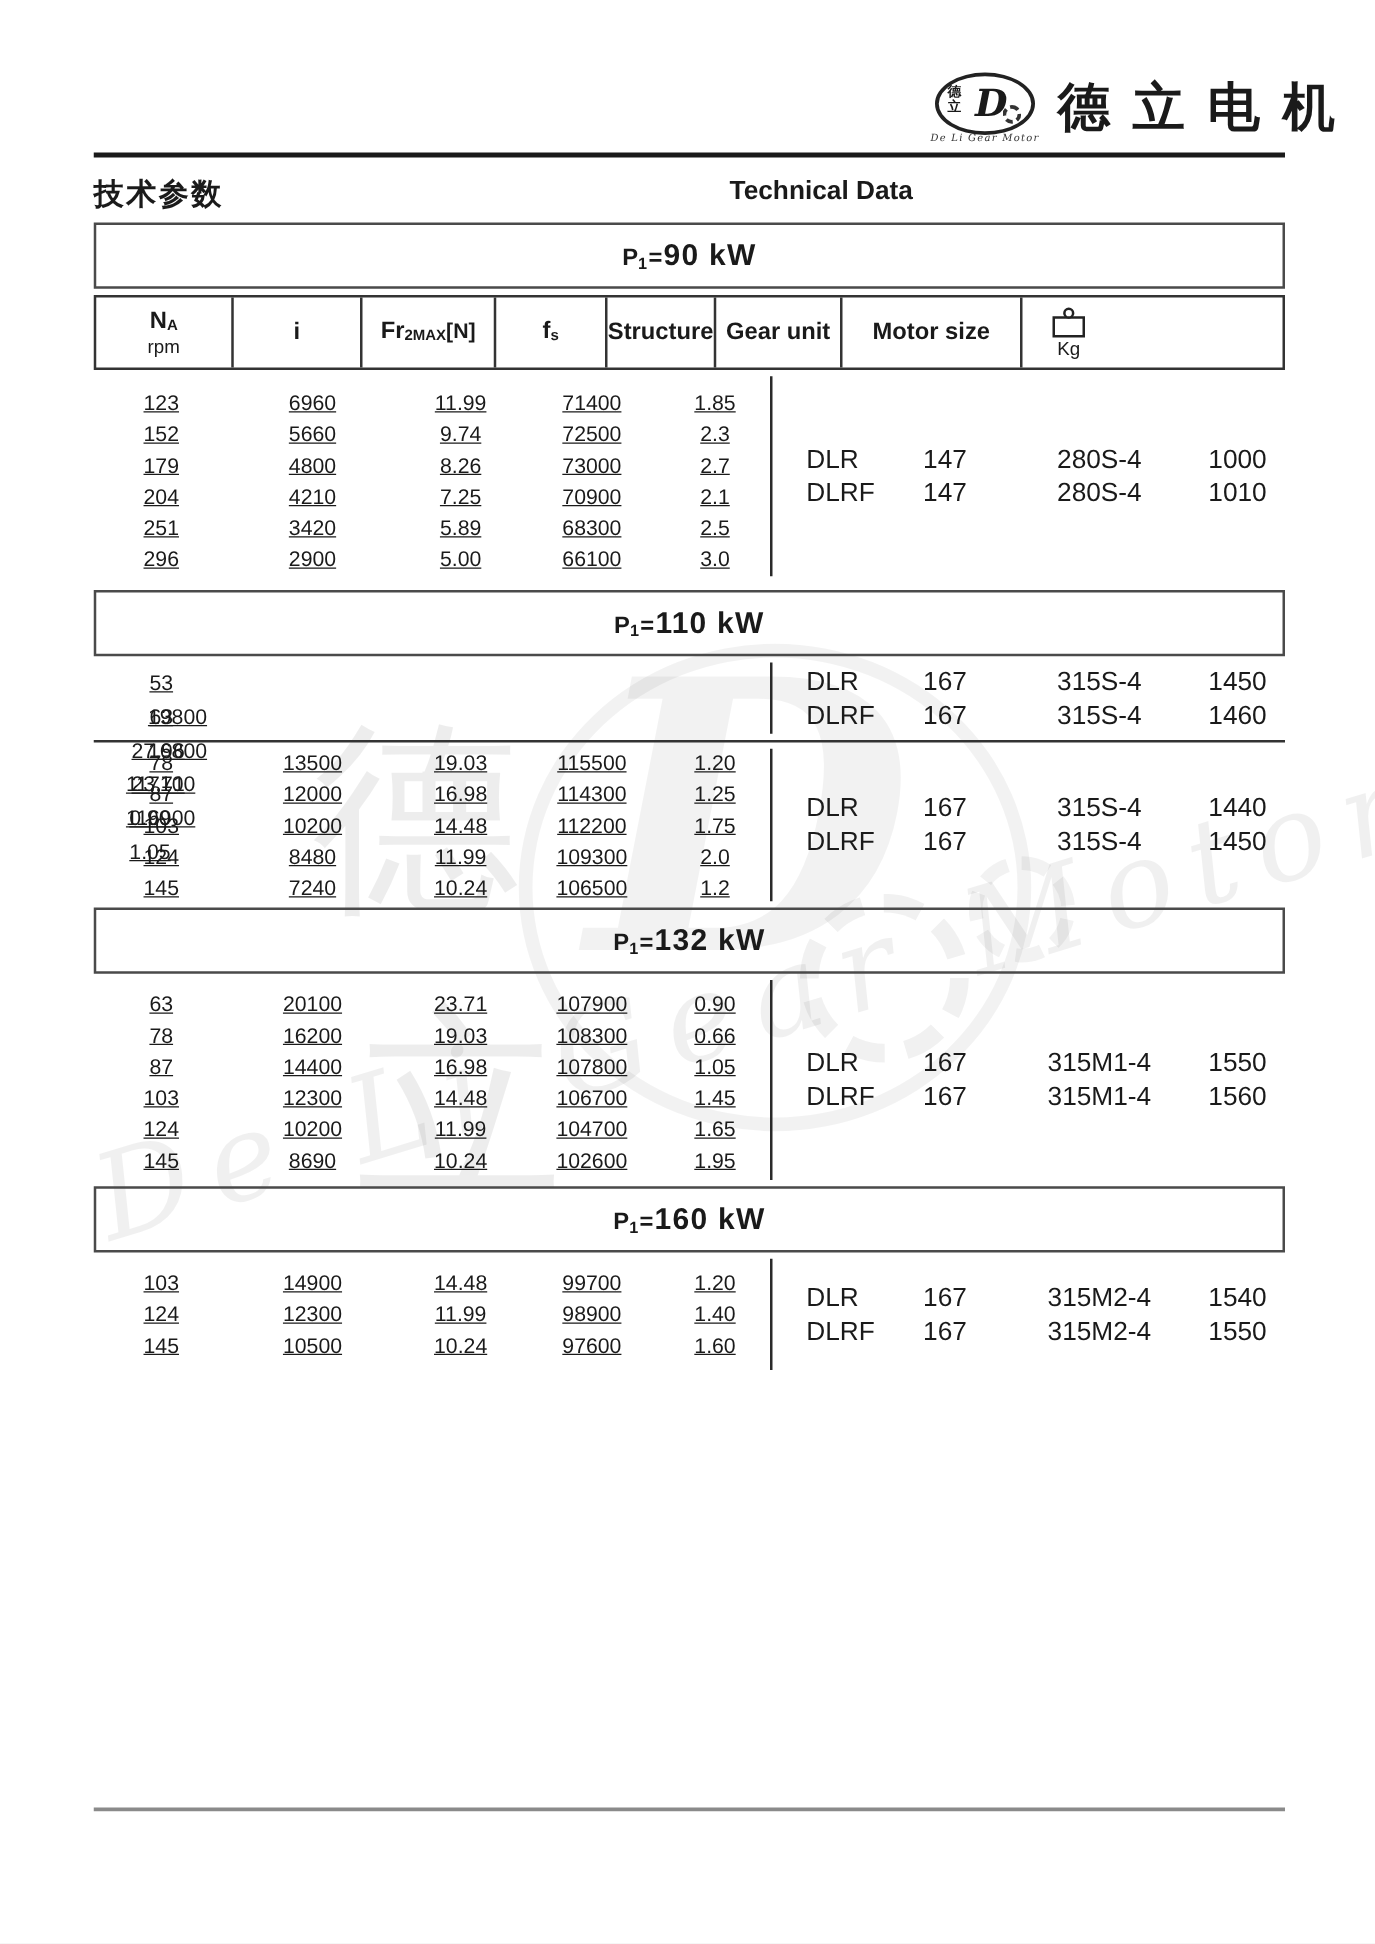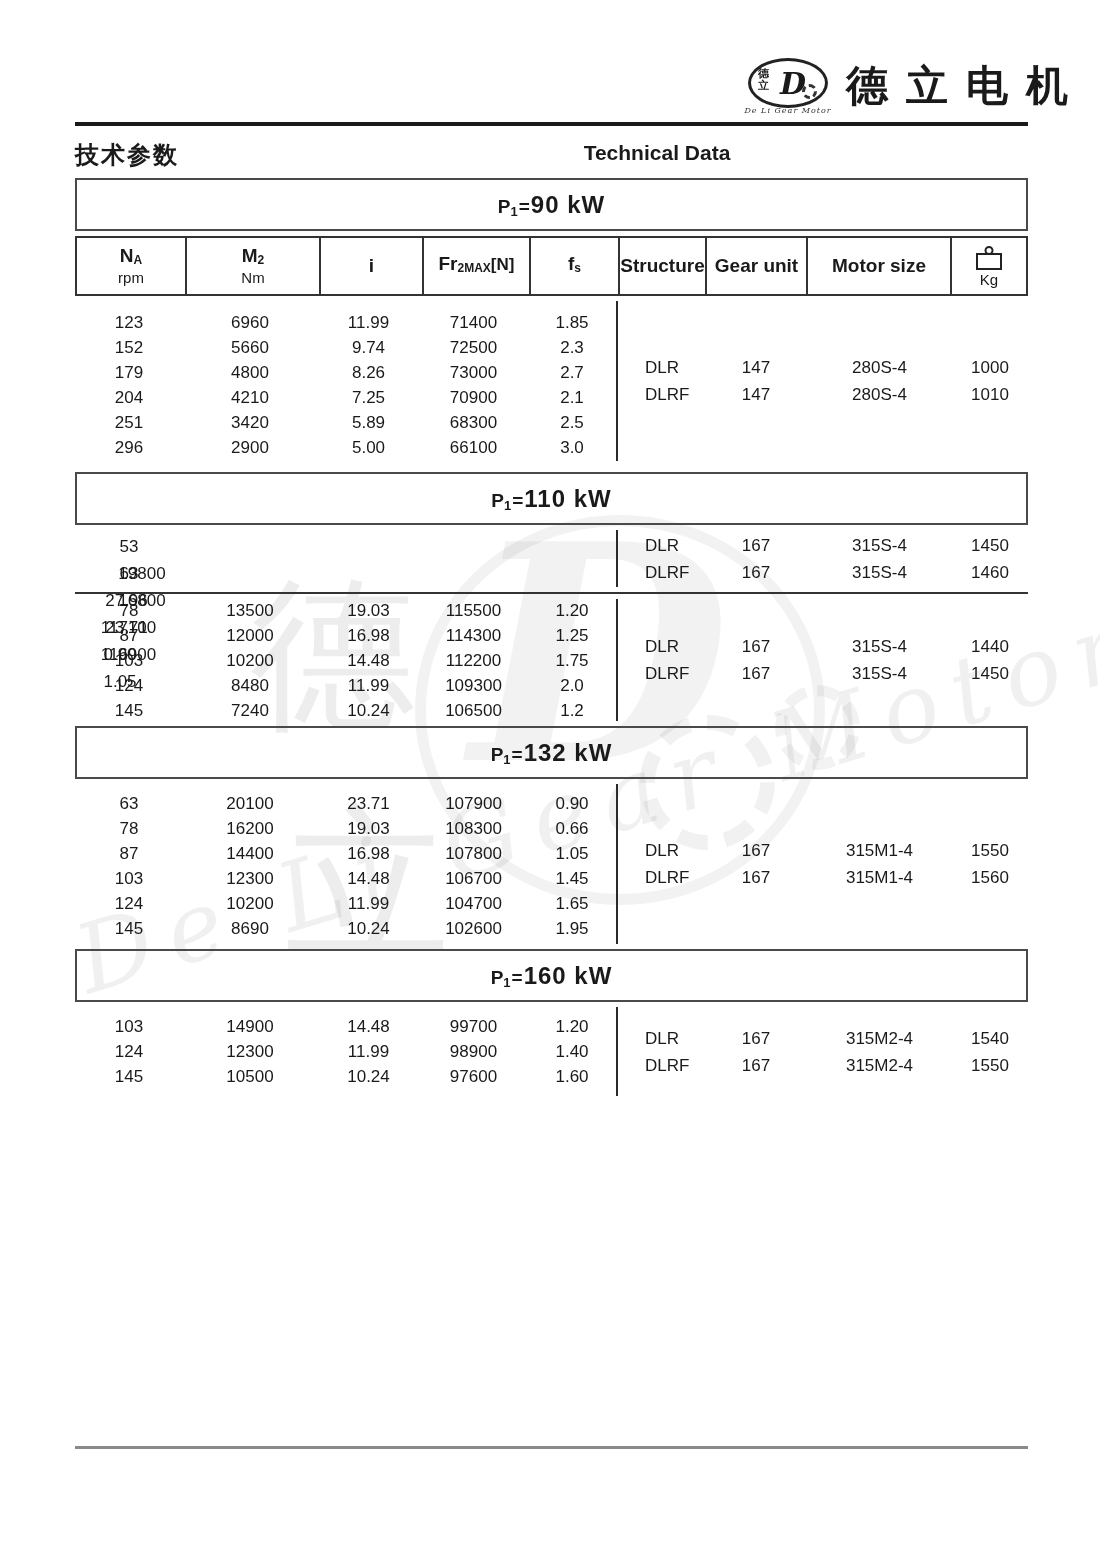--- a/index.html
+++ b/index.html
@@ -45,33 +45,33 @@
   .hcell { border-left:2px solid #333; display:flex; flex-direction:column; align-items:center; justify-content:center; }
   .hcell:first-child { border-left:none; }
   .w0{width:108px}.w1{width:134px}.w2{width:103px}.w3{width:107px}.w4{width:89px}.w5{width:87px}.w6{width:101px}.w7{width:144px}.w8{width:76px}
   .h-main { font-size:19px; font-weight:bold; line-height:20px; }
   .h-sub { font-size:12px; font-weight:bold; vertical-align:-2px; }
   .h-suffix { font-size:17px; font-weight:bold; }
   .h-unit { font-size:15px; line-height:16px; }
   .weight-icon { position:relative; width:26px; height:17px; border:2px solid #222; margin:9px 0 2px; }
   .weight-icon::before { content:""; position:absolute; left:50%; top:-9px; transform:translateX(-50%); width:5px; height:5px; border:2px solid #222; border-radius:50%; background:#fff; }
 
-  .group { position:relative; }
+  .group { position:relative;text-decoration:underline; }
   .group-sep { border-top:2px solid #333; }
   .rows-zone { width:542px; }
   .data-row { display:flex; height:25px; line-height:25px; }
   .dcell { text-align:center; font-size:17px; }
   .dcell:nth-child(1){width:108px}
   .dcell:nth-child(2){width:134px}
   .dcell:nth-child(3){width:103px}
   .dcell:nth-child(4){width:107px}
   .dcell:nth-child(5){width:90px}
   .vline { position:absolute; left:541px; top:5px; bottom:5px; width:2px; background:#2a2a2a; }
   .variants-zone { position:absolute; left:542px; right:0; top:0; bottom:0; display:flex; flex-direction:column; justify-content:center; }
-  .variant-row { display:flex; height:27px; line-height:27px; font-size:17px; }
+  .variant-row { display:flex; height:27px; line-height:27px; font-size:21px; }
   .vc0 { width:88px; padding-left:28px; text-align:left; }
   .vc1 { width:102px; text-align:center; }
   .vc2 { width:145px; text-align:center; }
   .vc3 { width:76px; text-align:center; }
 
   .g0-0 { padding:14px 0 6px; }
   .g1-0 { padding:8px 0 5px; }
   .g1-0 .data-row { height:27px; line-height:27px;flex-direction:column; }
   .g1-1 { padding:4px 0 3px; }
   .g2-0 { padding:12px 0 8px; }
@@ -123,24 +123,20 @@
               <span class="bpe">=</span>
               <span class="bbig">90 kW</span>
             </span>
           </div>
         </div>
       <div class="header-row">
         <div class="hcell w0">
           <div class="h-main"><span>N</span><span class="h-sub">A</span></div>
           <div class="h-unit">rpm</div>
         </div>
-        <div class="hcell w1">
-          <div class="h-main"><span>M</span><span class="h-sub">2</span></div>
-          <div class="h-unit">Nm</div>
-        </div>
         <div class="hcell w2">
           <div class="h-main">i</div>
         </div>
         <div class="hcell w3">
           <div class="h-main"><span>Fr</span><span class="h-sub">2MAX</span><span class="h-suffix">[N]</span></div>
         </div>
         <div class="hcell w4">
           <div class="h-main"><span>f</span><span class="h-sub">s</span></div>
         </div>
         <div class="hcell w5">

